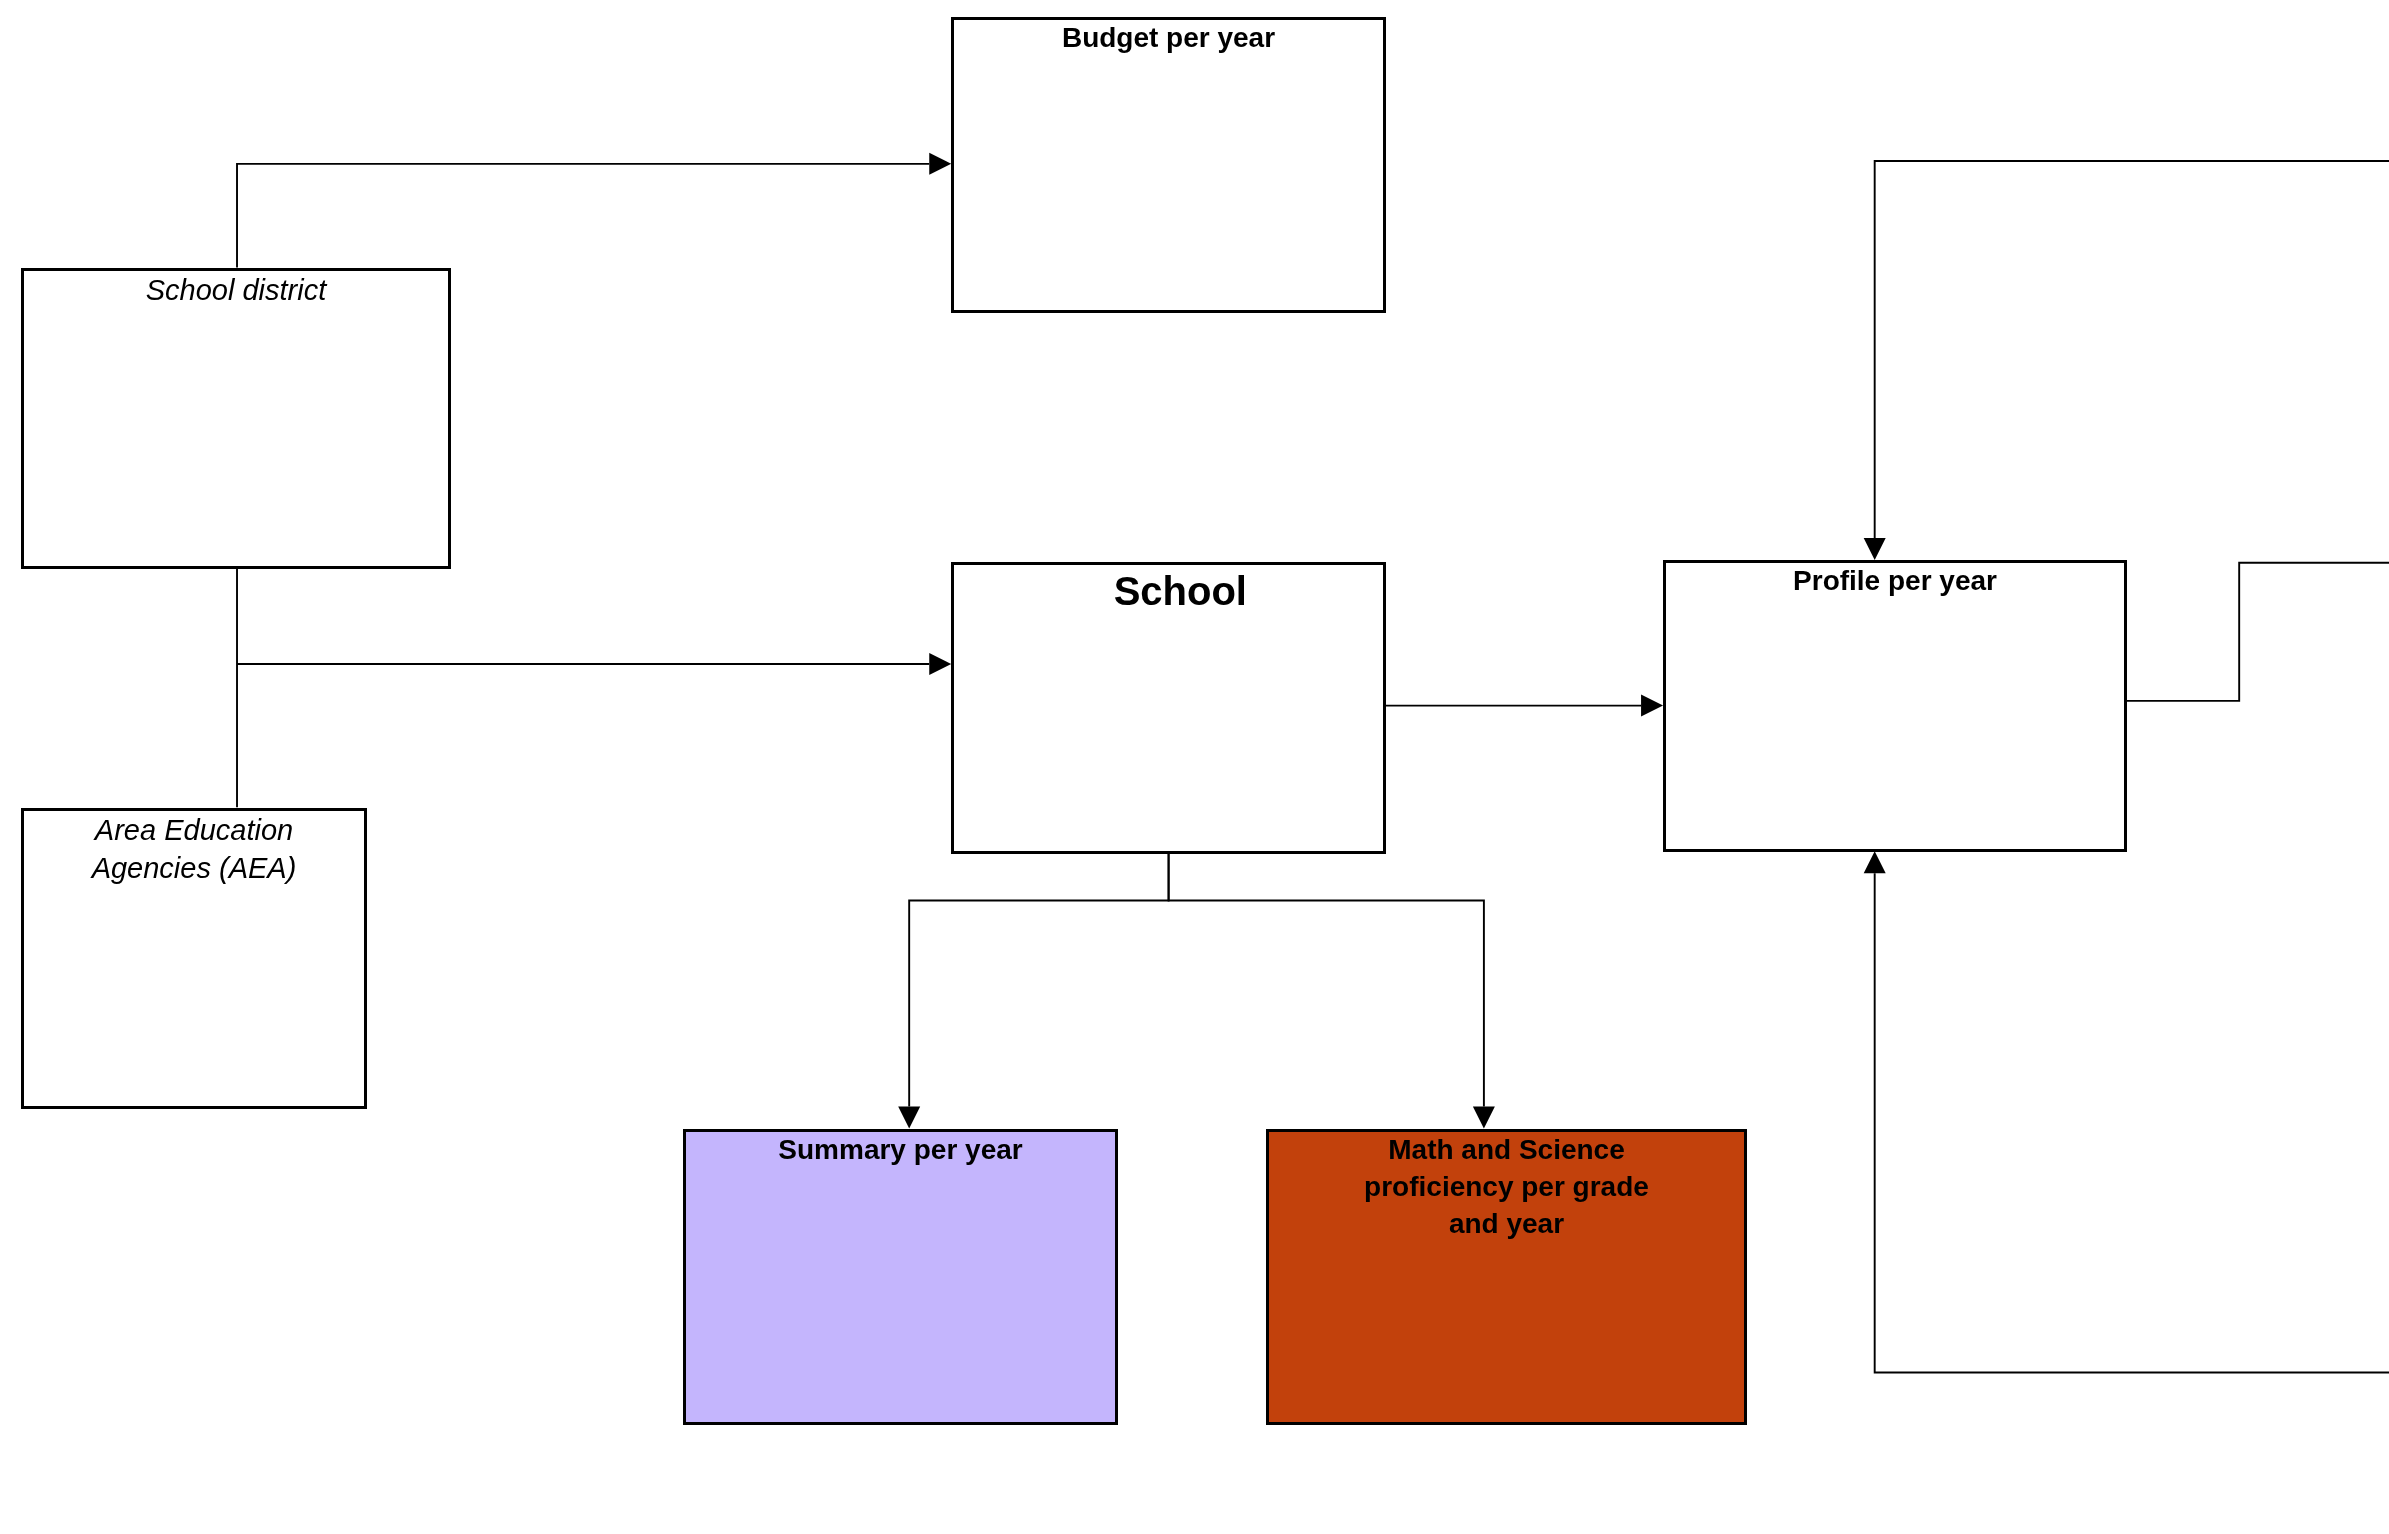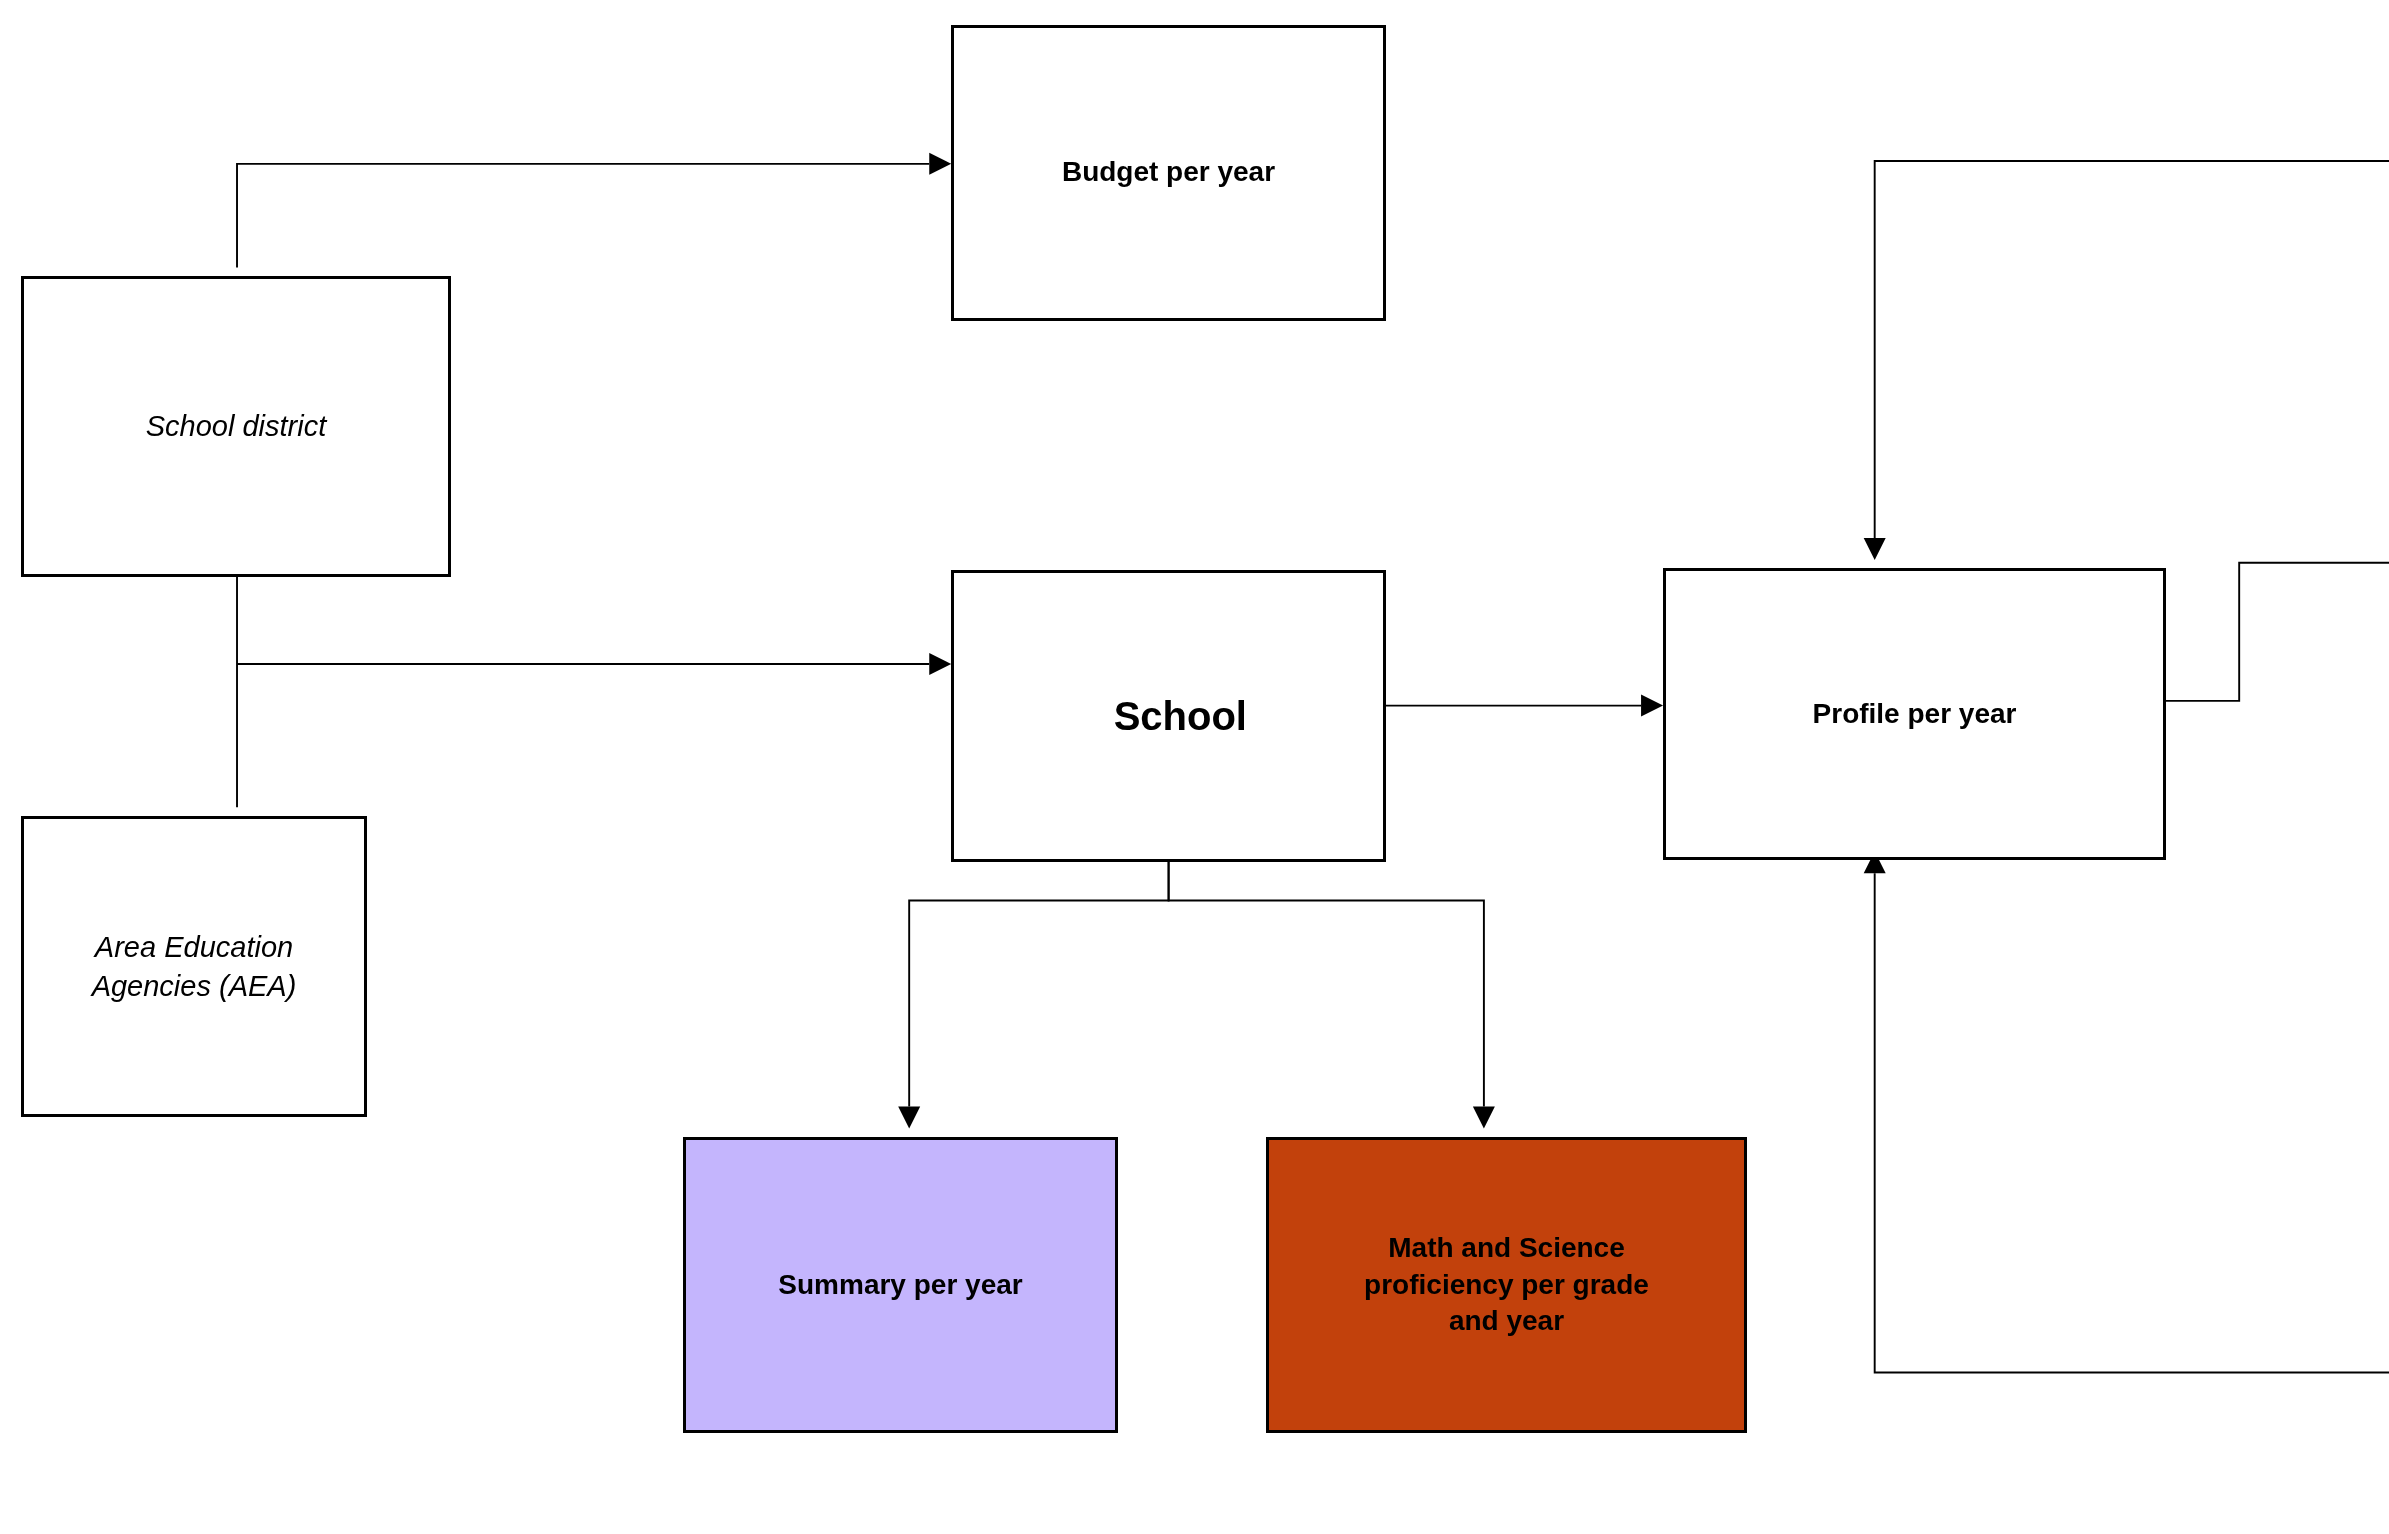--- a/index.html
+++ b/index.html
@@ -23,27 +23,26 @@
     top: 0;
     width: 2899px;
     height: 1534px;
   }
   .node {
     position: absolute;
     box-sizing: border-box;
     border: 3.3px solid #000000;
     background: #ffffff;
     display: flex;
-    align-items: center;
+    align-items: flex-start;
     justify-content: center;
     text-align: center;
     color: #000000;
     line-height: 1.32;
     padding: 0 12.4px;
-    margin-top: 8px;
   }
   .node-label {
     display: block;
     width: 100%;
     white-space: pre-line;
   }
   .style-italic .node-label {
     font-style: italic;
     font-weight: 400;
     font-size: 29px;
@@ -111,21 +110,21 @@
       <div class="node style-bold" style="left: 951px; top: 16.7px; width: 435px; height: 296px; border-color: rgb(0, 0, 0); background: rgb(255, 255, 255); color: rgb(0, 0, 0);">
         <span class="node-label">Budget per year</span>
       </div>
       <div class="node style-italic" style="left: 21px; top: 808px; width: 346px; height: 301px; border-color: rgb(0, 0, 0); background: rgb(255, 255, 255); color: rgb(0, 0, 0);">
         <span class="node-label">Area Education
 Agencies (AEA)</span>
       </div>
       <div class="node style-bold-large" style="left: 951px; top: 562px; width: 435px; height: 292px; border-color: rgb(0, 0, 0); background: rgb(255, 255, 255); color: rgb(0, 0, 0); padding-left: 36px;">
         <span class="node-label">School</span>
       </div>
-      <div class="node style-bold" style="left: 1663px; top: 560px; width: 503px; height: 292px; border-color: rgb(0, 0, 0); background: rgb(255, 255, 255); color: rgb(0, 0, 0);">
+      <div class="node style-bold" style="left: 1663px; top: 560px; width: 464px; height: 292px; border-color: rgb(0, 0, 0); background: rgb(255, 255, 255); color: rgb(0, 0, 0);">
         <span class="node-label">Profile per year</span>
       </div>
       <div class="node style-bold" style="left: 683px; top: 1129px; width: 435px; height: 296px; border-color: rgb(0, 0, 0); background: #c4b5fd; color: rgb(0, 0, 0);">
         <span class="node-label">Summary per year</span>
       </div>
       <div class="node style-bold" style="left: 1266px; top: 1129px; width: 481px; height: 296px; border-color: rgb(0, 0, 0); background: #c2410c; color: rgb(0, 0, 0);">
         <span class="node-label">Math and Science
 proficiency per grade
 and year</span>
       </div>

